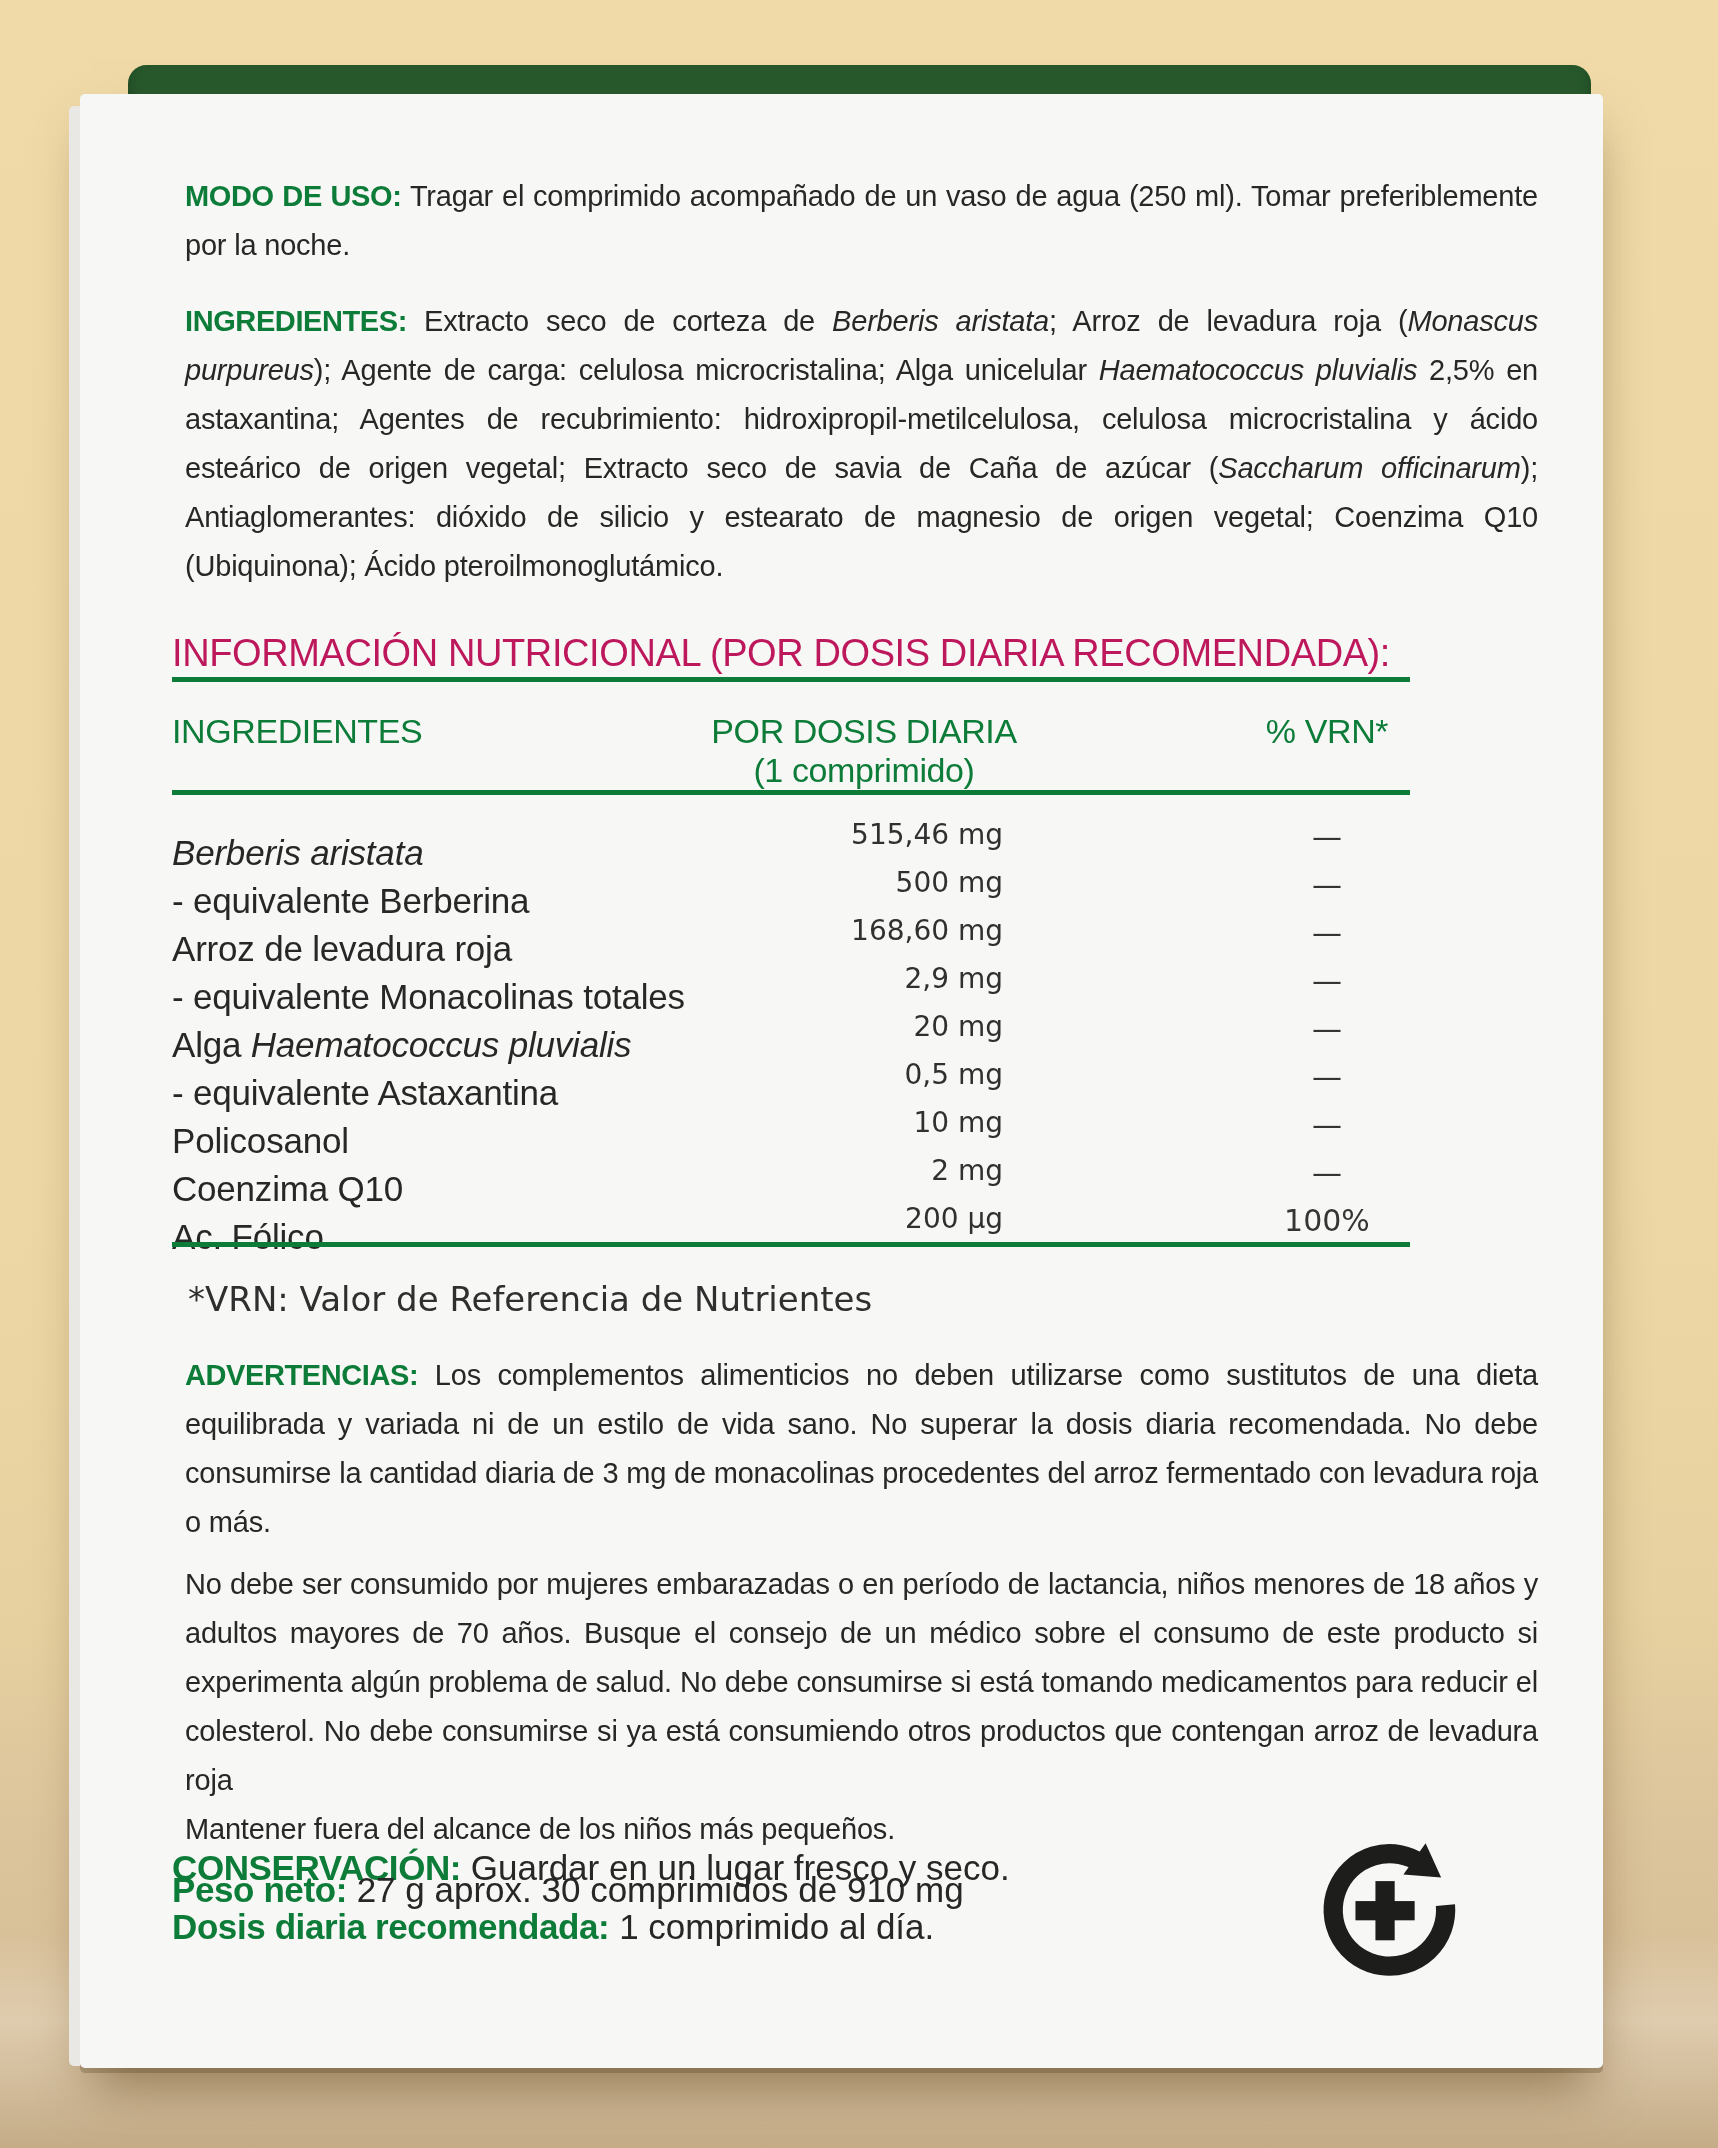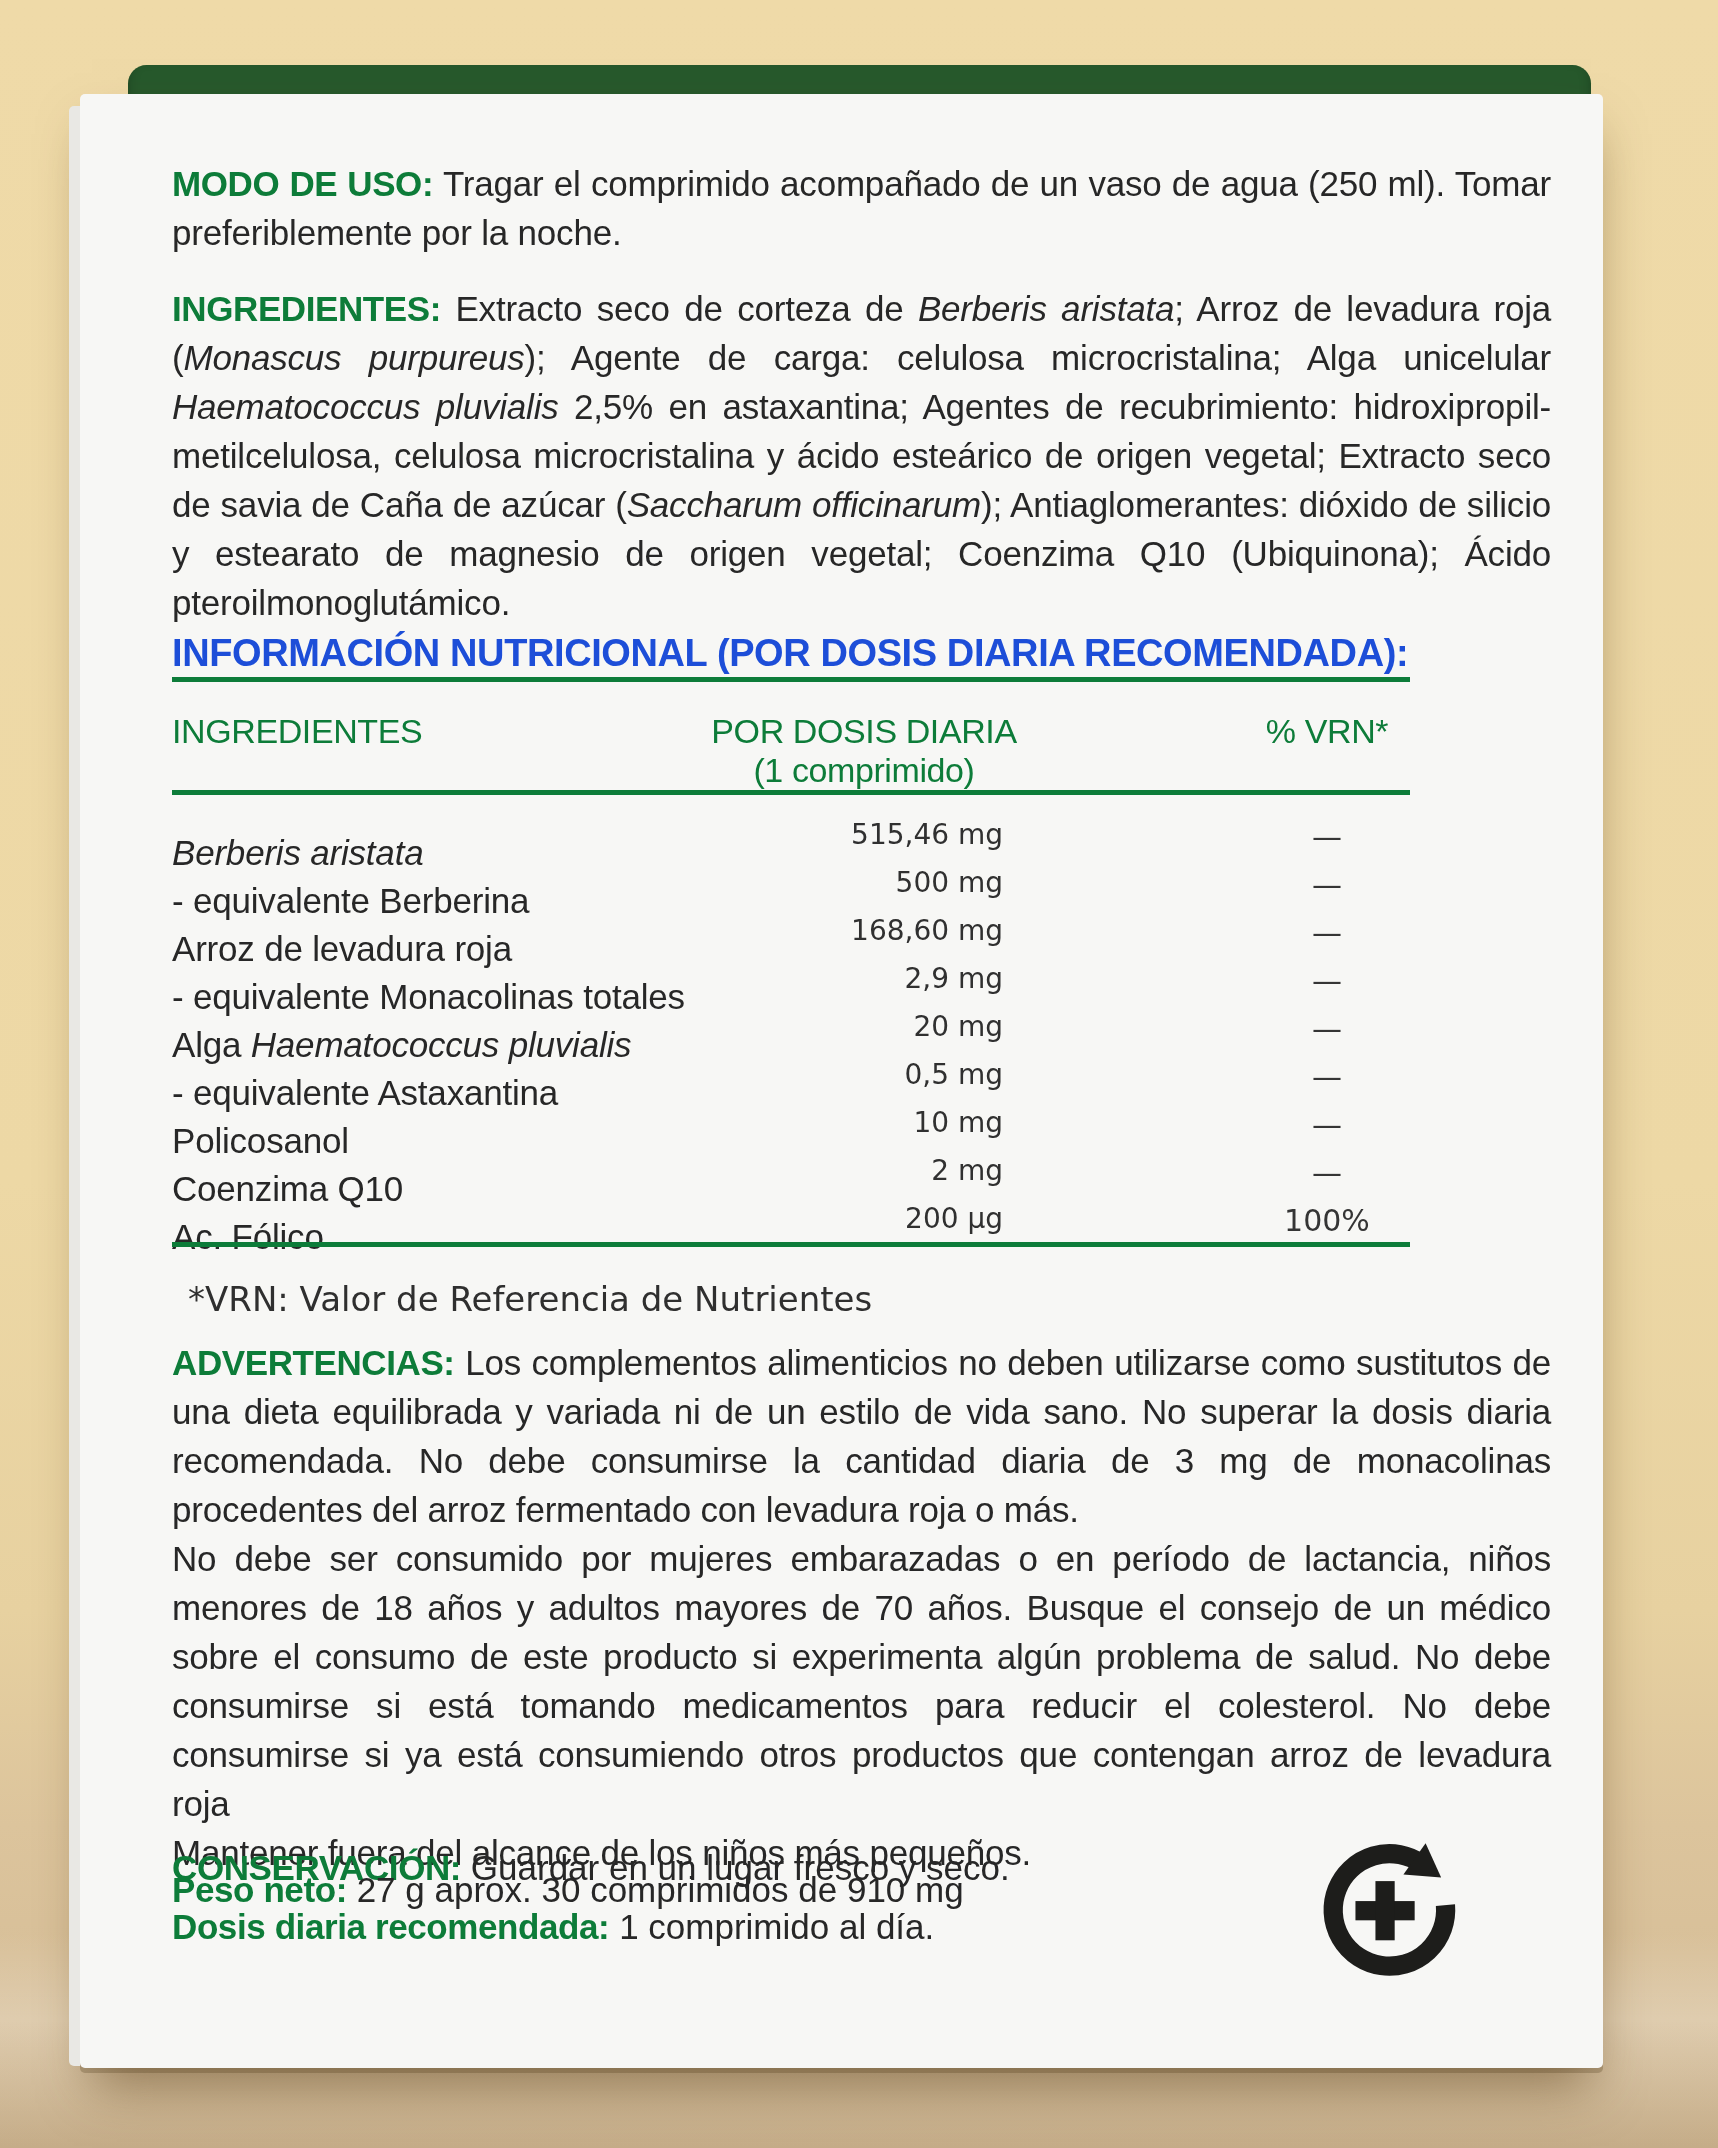--- a/index.html
+++ b/index.html
@@ -18,24 +18,24 @@
   .box{
     position:absolute;left:80px;top:94px;width:1523px;height:1974px;
     background:#f7f7f5;border-radius:5px;
     box-shadow:0 5px 0 rgba(70,50,20,.25), 0 28.5px 50px -11.7px rgba(90,60,20,.55);
   }
   .box::before{
     content:"";position:absolute;left:-11px;top:11.7px;bottom:1.7px;width:11px;
     background:#e9e8e4;border-radius:5px 0 0 5px;
   }
   .sec{position:absolute;left:92px;width:1379px;}
-  .b{font-size:35px;line-height:49px;color:#272727;text-align:justify;letter-spacing:-0.2px;margin:0;}
+  .b{font-size:29px;line-height:49px;color:#272727;text-align:justify;letter-spacing:-0.2px;margin:13px;}
   .lb{font-weight:bold;color:#0d7c39;letter-spacing:-0.4px;}
   .it{font-style:italic;}
-  .ntitle{font-size:38px;line-height:44px;font-weight:bold;color:#1d4ed8;letter-spacing:-0.4px;margin:0;}
+  .ntitle{font-size:38px;line-height:44px;font-weight:normal;color:#be185d;letter-spacing:-0.4px;margin:0;}
   .rule{height:5px;background:#0d7c39;}
   .thead-cell{position:absolute;top:0;font-size:34px;line-height:39px;font-weight:normal;color:#0d7c39;letter-spacing:-0.4px;white-space:nowrap;}
   .hc2{left:692px;transform:translateX(-50%);text-align:center;}
   .hc3{left:1155px;transform:translateX(-50%);}
   .trow{position:relative;height:48px;}
   .tname{position:absolute;left:0;top:18.5px;font-size:35px;line-height:40px;color:#272727;letter-spacing:-0.2px;white-space:nowrap;}
   .tval{position:absolute;left:0;top:0;width:831px;text-align:right;font-family:"DejaVu Sans",sans-serif;font-size:28px;line-height:42px;color:#303030;white-space:nowrap;}
   .tvrn{position:absolute;left:1155px;top:1.7px;transform:translateX(-50%);font-family:"DejaVu Sans",sans-serif;font-size:30px;line-height:42px;color:#353535;white-space:nowrap;}
   .foot{font-family:"DejaVu Sans",sans-serif;font-size:34px;line-height:42px;color:#2f2f2f;margin:16px;text-align:left;}
   .inline-label{font-weight:bold;color:#0d7c39;letter-spacing:-0.4px;text-align:center;}

